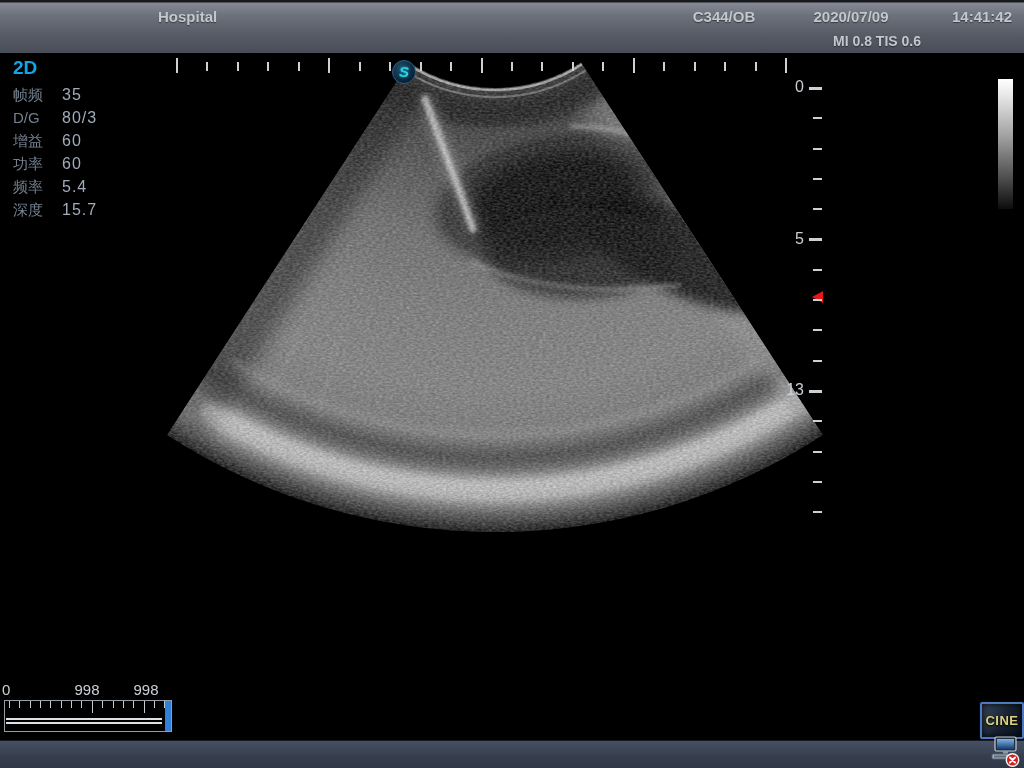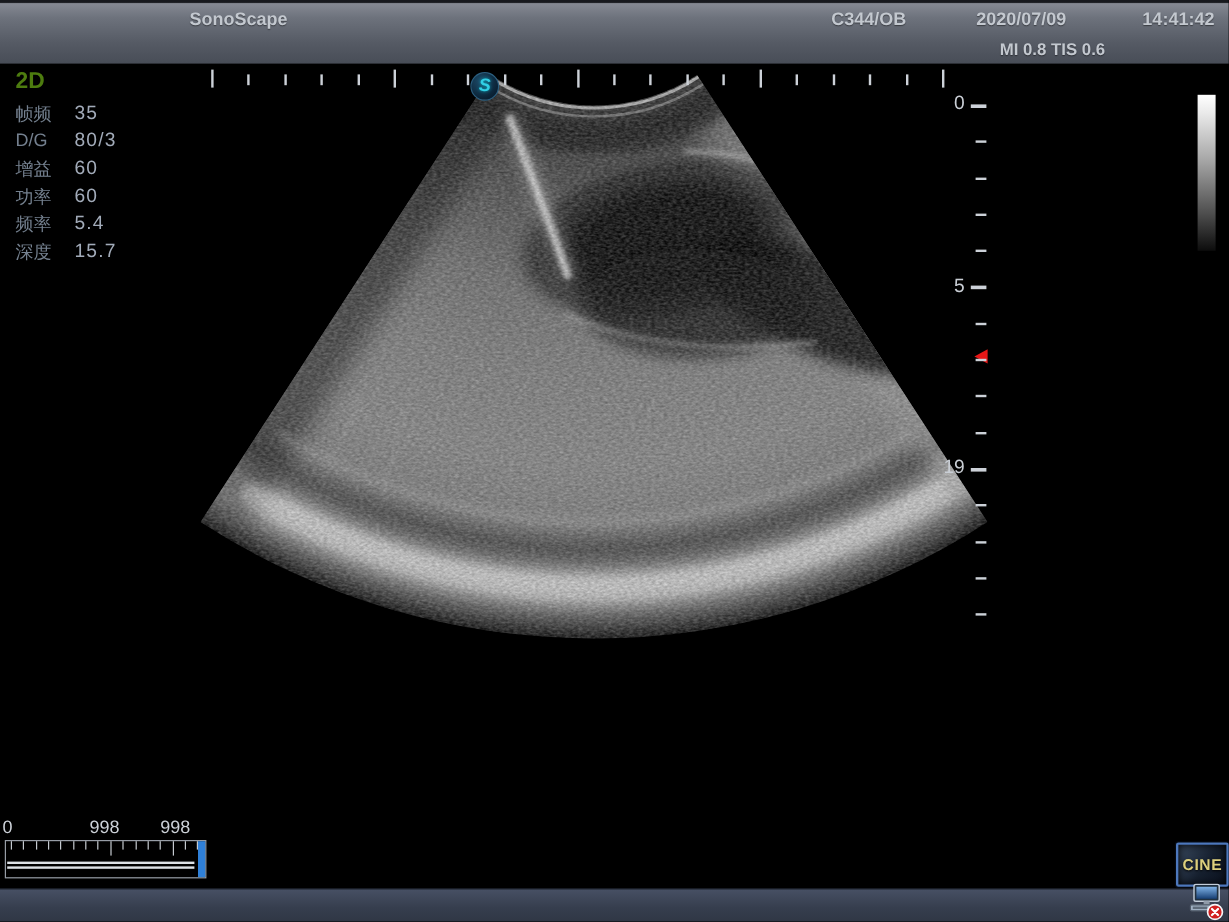--- a/index.html
+++ b/index.html
@@ -13,21 +13,21 @@
   .brand{position:absolute;left:8px;top:15px;font-size:25px;font-weight:bold;font-style:italic;
     color:#28b4c6;text-shadow:1px 1px 1px #06333b;letter-spacing:0px;}
   .hdr-txt{position:absolute;font-size:15px;font-weight:bold;color:#c3c8cf;text-shadow:0 1px 1px rgba(0,0,0,.45);}
   .t-hospital{left:158px;top:8px;}
   .t-probe{left:678px;top:8px;width:92px;text-align:center;}
   .t-date{left:798px;top:8px;width:106px;text-align:center;}
   .t-time{left:942px;top:8px;width:80px;text-align:center;}
   .t-fname{left:340px;top:31px;width:240px;text-align:center;}
   .t-mitis{left:808px;top:33px;width:138px;text-align:center;font-size:14px;}
   
-  .mode{position:absolute;left:13px;top:57px;font-size:19px;font-weight:bold;color:#4d7c0f;z-index:3;}
+  .mode{position:absolute;left:13px;top:57px;font-size:19px;font-weight:bold;color:#0ea5e9;z-index:3;}
   .prow{position:absolute;left:13px;width:150px;height:20px;z-index:3;}
   .plabel{position:absolute;left:0;font-size:15px;color:#74808f;}
   .pvalue{position:absolute;left:49px;font-size:16px;color:#a2abb9;letter-spacing:1px;}
   
   #stage{position:absolute;left:0;top:0;width:1024px;height:768px;z-index:3;}
   .htick{position:absolute;top:62px;width:2px;height:9px;background:#ccd1d8;}
   .htick.major{top:58px;height:15px;}
   .vtick{position:absolute;left:813px;width:9px;height:2px;background:#ccd1d8;}
   .vtick.major{left:809px;width:13px;height:3px;}
   .vlabel{position:absolute;left:776px;width:28px;text-align:right;font-size:16px;color:#c9ced5;}
@@ -185,25 +185,25 @@
     <div class="vtick" style="top: 299.1px;"></div>
     <div class="vtick" style="top: 329.4px;"></div>
     <div class="vtick" style="top: 359.7px;"></div>
     <div class="vtick major" style="top: 389.5px;"></div>
     <div class="vtick" style="top: 420.3px;"></div>
     <div class="vtick" style="top: 450.6px;"></div>
     <div class="vtick" style="top: 480.9px;"></div>
     <div class="vtick" style="top: 511.2px;"></div>
     <div class="vlabel" style="top: 78px;">0</div>
     <div class="vlabel" style="top: 229.5px;">5</div>
-    <div class="vlabel" style="top: 381px;">19</div>
+    <div class="vlabel" style="top: 381px;">13</div>
   </div>
 
 <header class="topbar">
-  <div class="hdr-txt t-hospital">SonoScape</div>
+  <div class="hdr-txt t-hospital">Hospital</div>
   <div class="hdr-txt t-probe">C344/OB</div>
   <div class="hdr-txt t-date">2020/07/09</div>
   <div class="hdr-txt t-time">14:41:42</div>
   <div class="hdr-txt t-mitis">MI 0.8 TIS 0.6</div>
 </header>
 
 <div class="mode">2D</div>
 <div class="prow" style="top:86px">
   <span class="plabel">帧频</span>
   <span class="pvalue">35</span>

